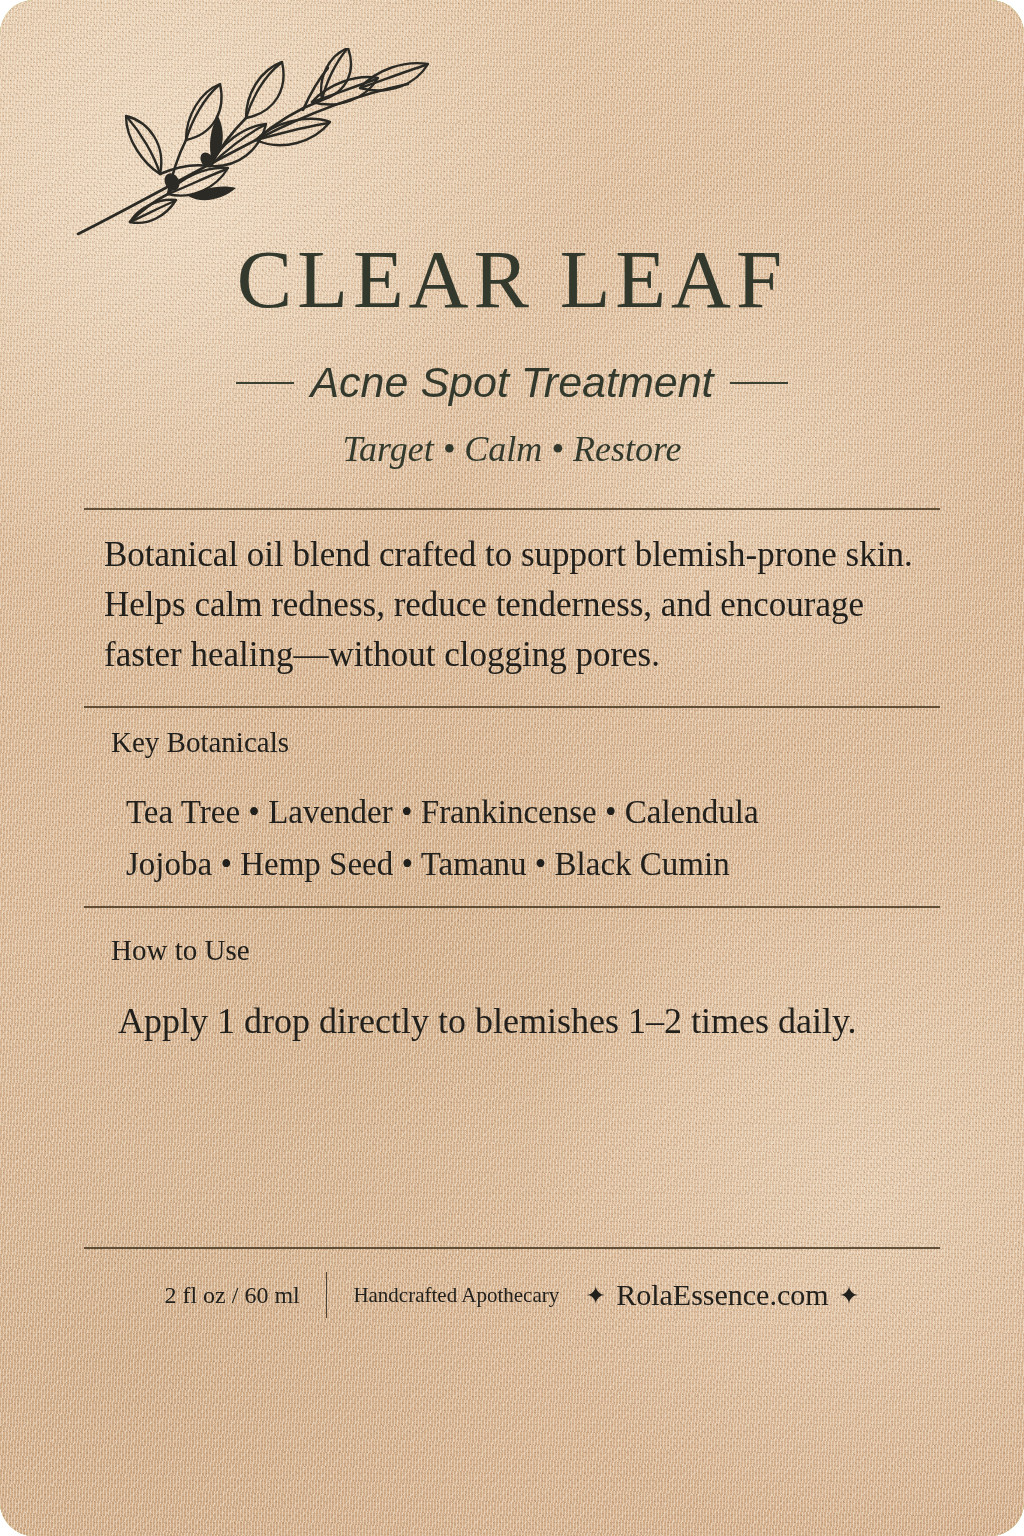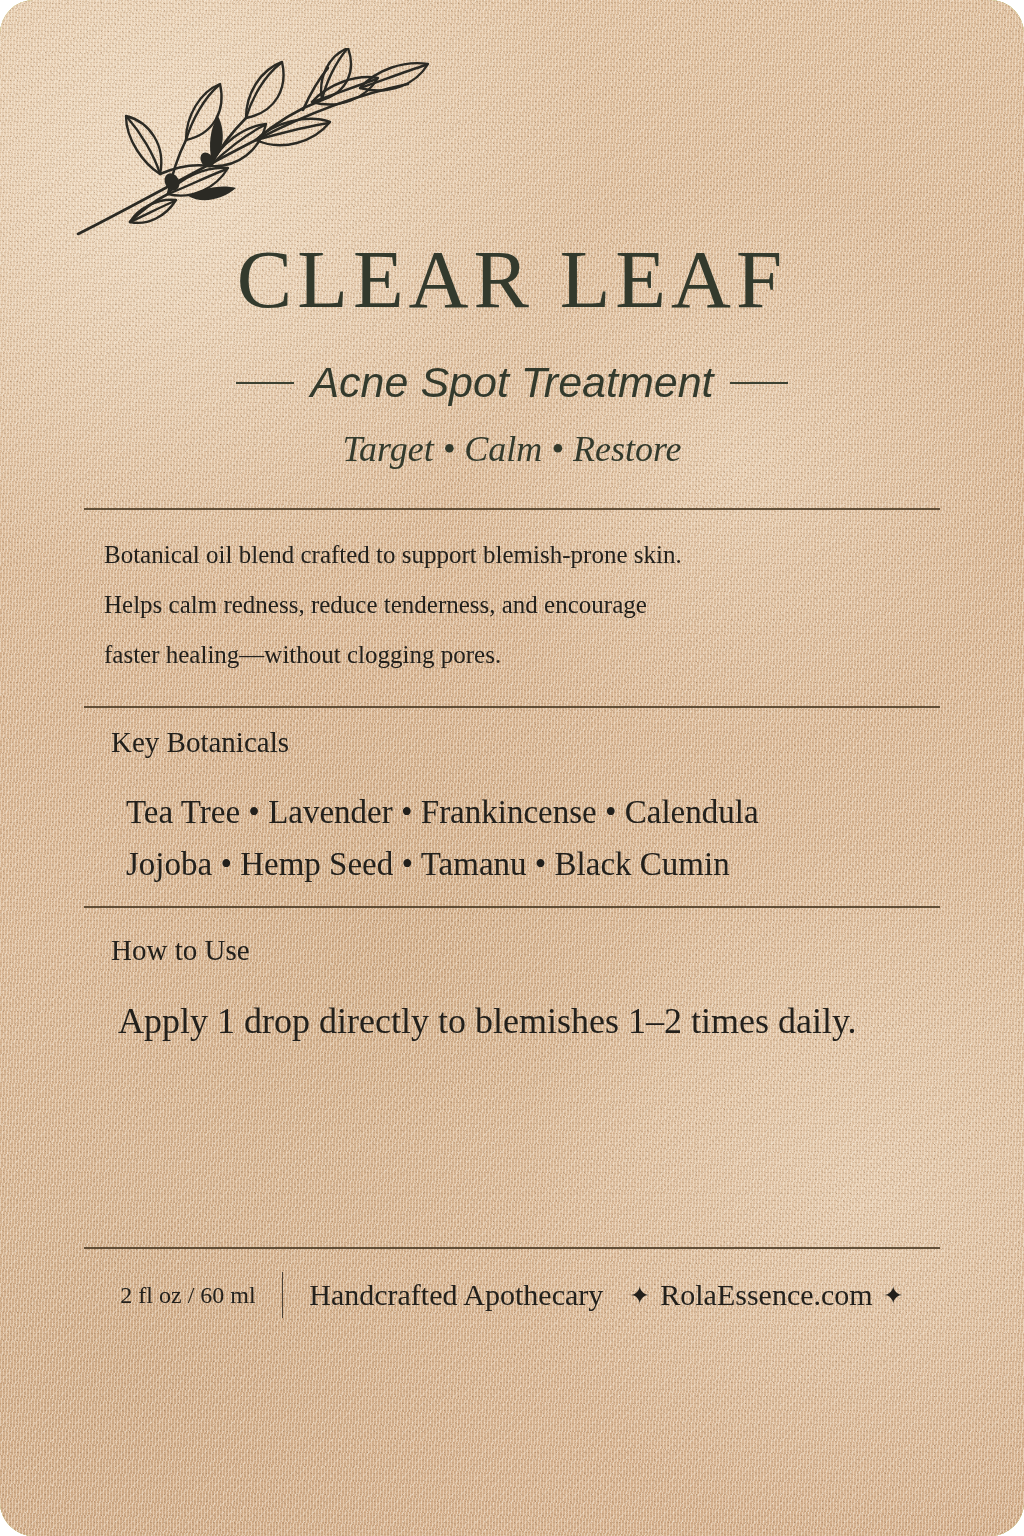--- a/index.html
+++ b/index.html
@@ -132,21 +132,21 @@
   .rule-3 { top: 906px; }
   .rule-4 { top: 1247px; }
 
   
   .desc {
     position: absolute;
     left: 104px;
     top: 530px;
     width: 850px;
     font-family: "Liberation Serif", serif;
-    font-size: 25px;
+    font-size: 35px;
     line-height: 50px;
     color: #22201c;
   }
   .desc div { white-space: nowrap; }
 
   .section-head {
     position: absolute;
     left: 111px;
     font-family: "Liberation Serif", serif;
     font-size: 29px;
@@ -192,21 +192,21 @@
     color: #22201c;
     white-space: nowrap;
   }
   .footer-volume { font-size: 24px; }
   .footer-divider {
     width: 1.6px;
     height: 46px;
     background: #3a332a;
     opacity: .9;
   }
-  .footer-maker { font-size: 30px; }
+  .footer-maker { font-size: 21px; }
   .footer-site {
     font-size: 30px;
     display: inline-flex;
     align-items: center;
     gap: 10px;
   }
   .star { font-size: 25px; line-height: 1; }
 </style>
 </head>
 <body>

